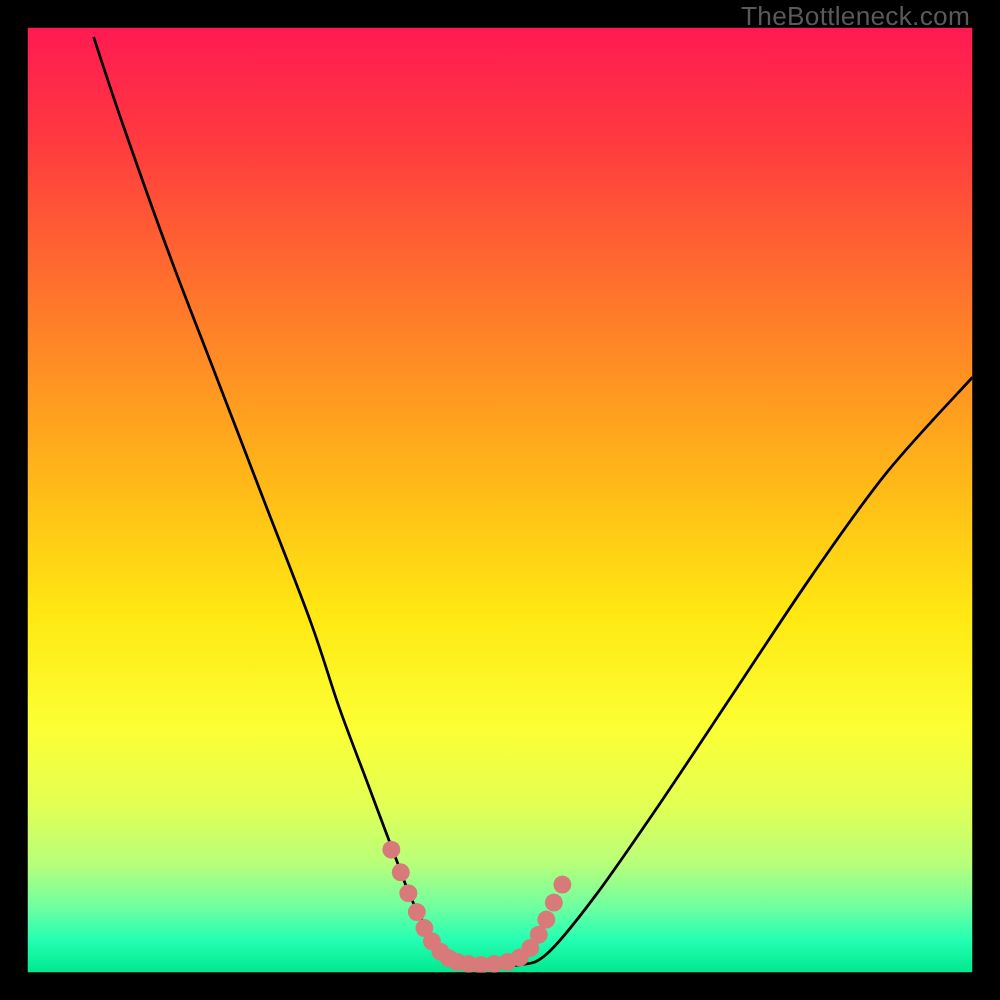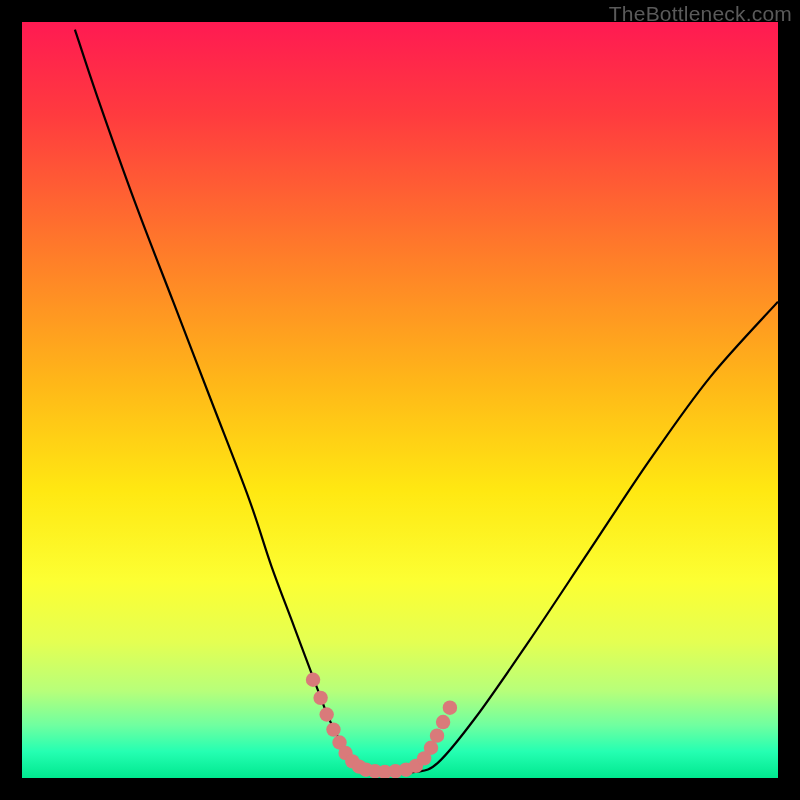--- a/index.html
+++ b/index.html
@@ -29,21 +29,21 @@
   .curve-layer {
     position: absolute;
     left: 0;
     top: 0;
     width: 756px;
     height: 756px;
   }
   .watermark {
     position: absolute;
     top: 2px;
-    right: 8px;
+    right: 24px;
     color: #5a5a5a;
     font-size: 21px;
     font-weight: 500;
     letter-spacing: 0.2px;
     user-select: none;
   }
 </style>
 </head>
 <body>
 

